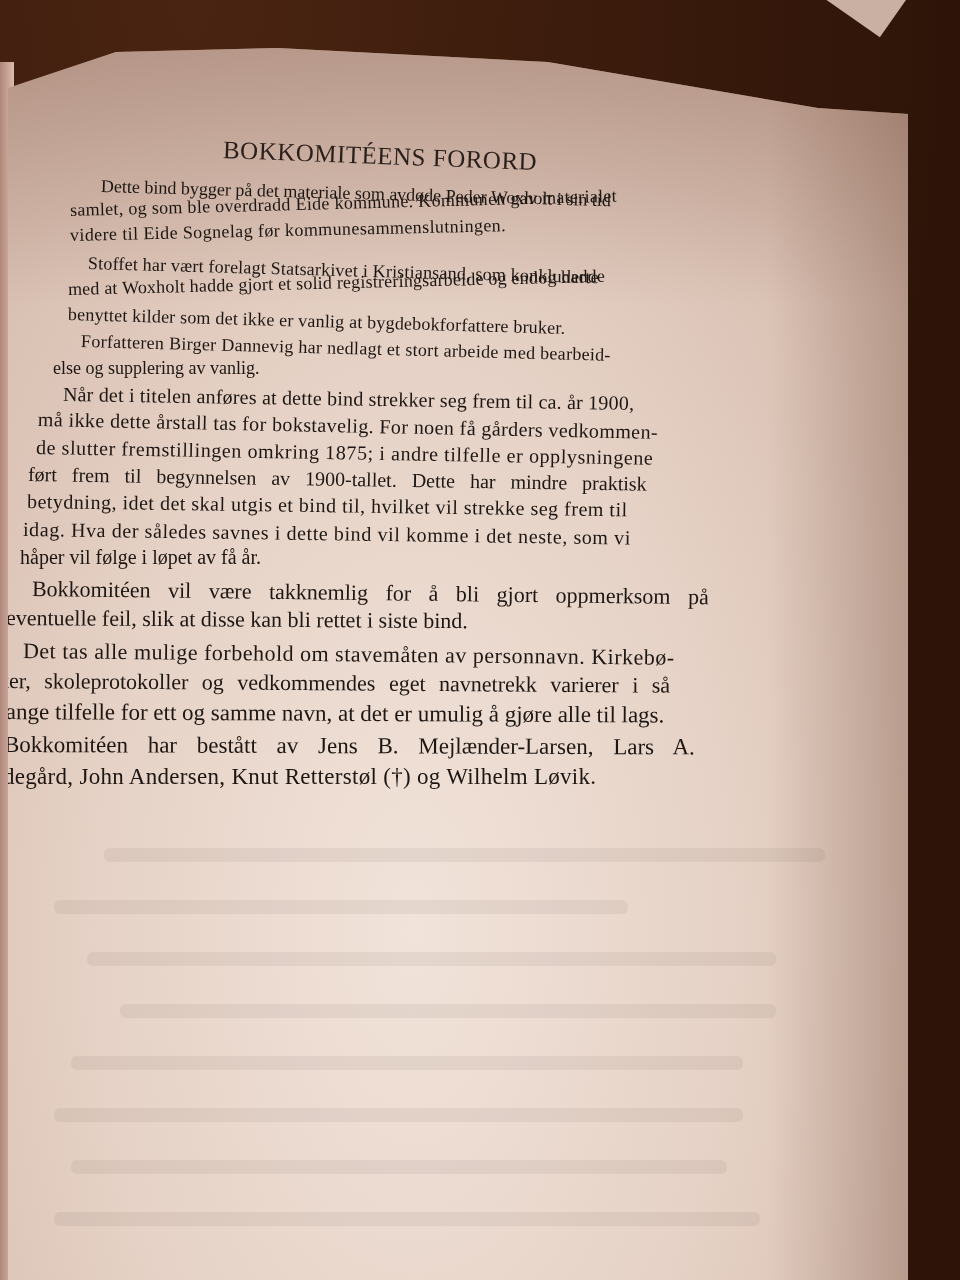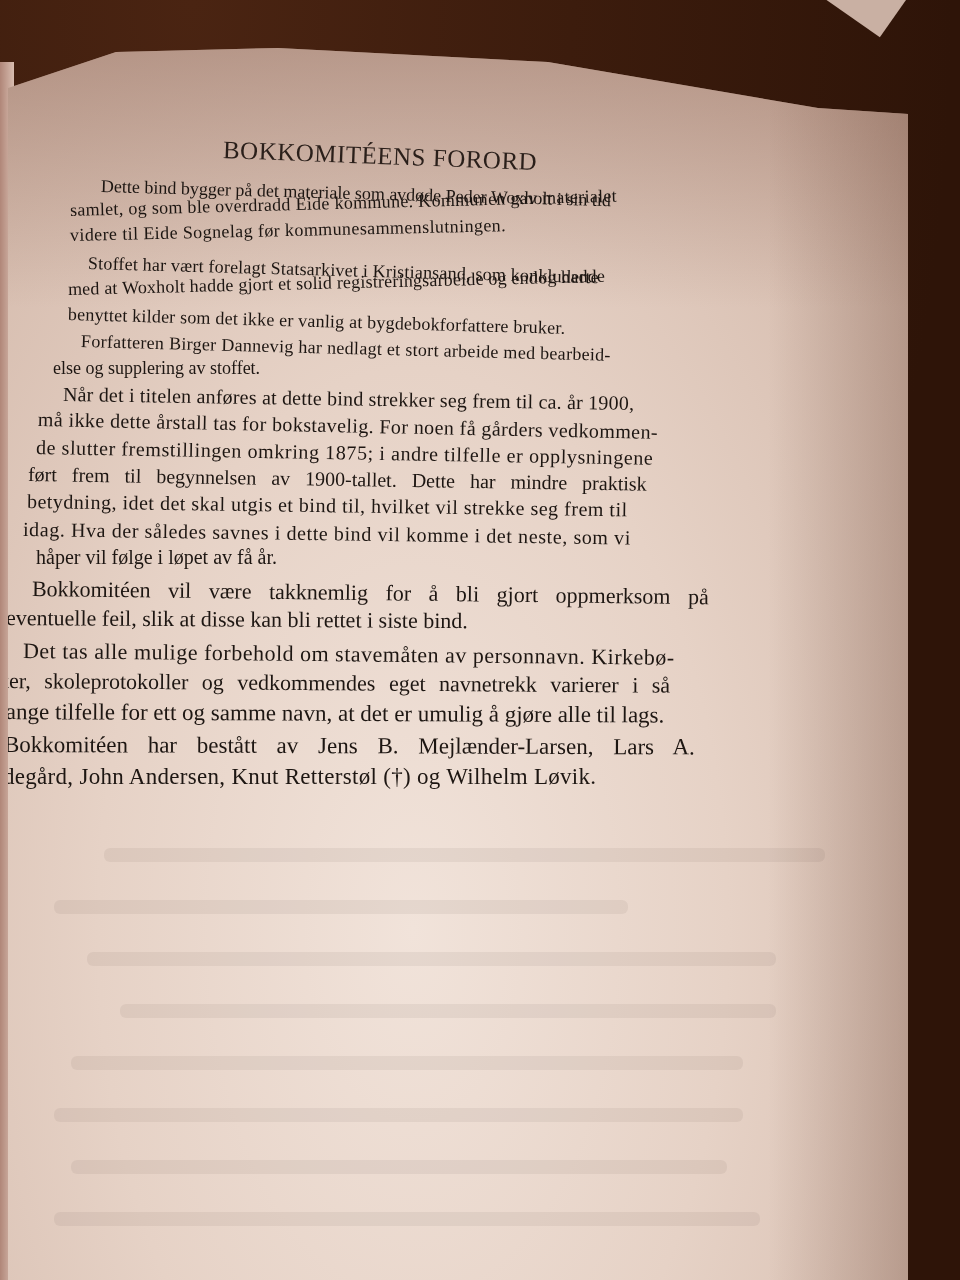--- a/index.html
+++ b/index.html
@@ -126,29 +126,29 @@
     <div class="content">
       <h1 class="title">BOKKOMITÉENS FORORD</h1>
 
       <div class="line b1" style="left:93px;top:128px;transform:rotate(1.6deg);">Dette bind bygger på det materiale som avdøde Peder Woxholt i sin tid</div>
       <div class="line b1" style="left:62px;top:152px;transform:rotate(-1.5deg);letter-spacing:0.3px;">samlet, og som ble overdradd Eide kommune. Kommunen gav materialet</div>
       <div class="line b1" style="left:62px;top:177px;transform:rotate(-1.3deg);letter-spacing:0.4px;">videre til Eide Sognelag før kommunesammenslutningen.</div>
       <div class="line b1" style="left:80px;top:205px;transform:rotate(1.6deg);letter-spacing:0.2px;">Stoffet har vært forelagt Statsarkivet i Kristiansand, som konkluderte</div>
       <div class="line b1" style="left:60px;top:231px;transform:rotate(-1.4deg);letter-spacing:0.2px;">med at Woxholt hadde gjort et solid registreringsarbeide og endog hadde</div>
       <div class="line b1" style="left:60px;top:256px;transform:rotate(1.6deg);letter-spacing:0.2px;">benyttet kilder som det ikke er vanlig at bygdebokforfattere bruker.</div>
       <div class="line b1" style="left:73px;top:283px;transform:rotate(1.5deg);letter-spacing:0.3px;">Forfatteren Birger Dannevig har nedlagt et stort arbeide med bearbeid-</div>
-      <div class="line b1" style="left:45px;top:310px;">else og supplering av stoffet.</div>
+      <div class="line b1" style="left:45px;top:310px;">else og supplering av vanlig.</div>
 
       <div class="line b2" style="left:55px;top:335px;transform:rotate(0.9deg);letter-spacing:0.2px;">Når det i titelen anføres at dette bind strekker seg frem til ca. år 1900,</div>
       <div class="line b2" style="left:30px;top:360px;transform:rotate(1.2deg);letter-spacing:0.4px;">må ikke dette årstall tas for bokstavelig. For noen få gårders vedkommen-</div>
       <div class="line b2" style="left:28px;top:388px;transform:rotate(1.0deg);letter-spacing:0.6px;">de slutter fremstillingen omkring 1875; i andre tilfelle er opplysningene</div>
       <div class="line b2" style="left:20px;top:415px;transform:rotate(0.9deg);word-spacing:10px;">ført frem til begynnelsen av 1900-tallet. Dette har mindre praktisk</div>
       <div class="line b2" style="left:19px;top:442px;transform:rotate(0.8deg);letter-spacing:0.5px;">betydning, idet det skal utgis et bind til, hvilket vil strekke seg frem til</div>
       <div class="line b2" style="left:15px;top:470px;transform:rotate(0.8deg);letter-spacing:0.6px;">idag. Hva der således savnes i dette bind vil komme i det neste, som vi</div>
-      <div class="line b2" style="left:12px;top:498px;margin-left:16px;">håper vil følge i løpet av få år.</div>
+      <div class="line b2" style="left:12px;top:498px;">håper vil følge i løpet av få år.</div>
 
       <div class="line b3" style="left:24px;top:528px;transform:rotate(0.7deg);word-spacing:12px;">Bokkomitéen vil være takknemlig for å bli gjort oppmerksom på</div>
       <div class="line b3" style="left:-2px;top:557px;transform:rotate(0.4deg);">eventuelle feil, slik at disse kan bli rettet i siste bind.</div>
       <div class="line b3" style="left:15px;top:590px;transform:rotate(0.6deg);letter-spacing:0.5px;">Det tas alle mulige forbehold om stavemåten av personnavn. Kirkebø-</div>
       <div class="line b3" style="left:-10px;top:620px;transform:rotate(0.4deg);word-spacing:8px;">ker, skoleprotokoller og vedkommendes eget navnetrekk varierer i så</div>
       <div class="line b4" style="left:-20px;top:651px;transform:rotate(0.3deg);">mange tilfelle for ett og samme navn, at det er umulig å gjøre alle til lags.</div>
       <div class="line b4" style="left:-4px;top:684px;transform:rotate(0.2deg);word-spacing:14px;">Bokkomitéen har bestått av Jens B. Mejlænder-Larsen, Lars A.</div>
       <div class="line b4" style="left:-22px;top:716px;letter-spacing:0.3px;">Ødegård, John Andersen, Knut Retterstøl (†) og Wilhelm Løvik.</div>
     </div>
   </div>

